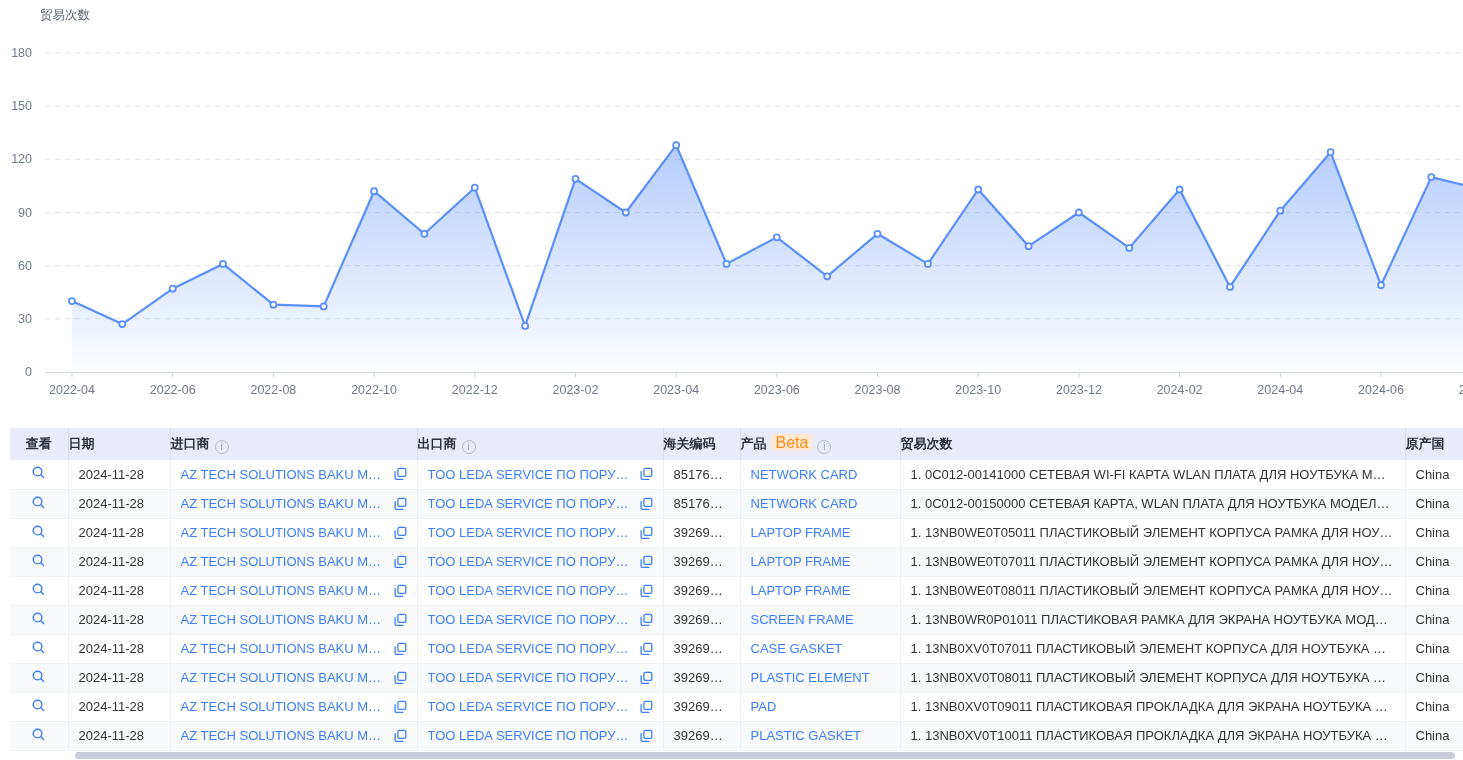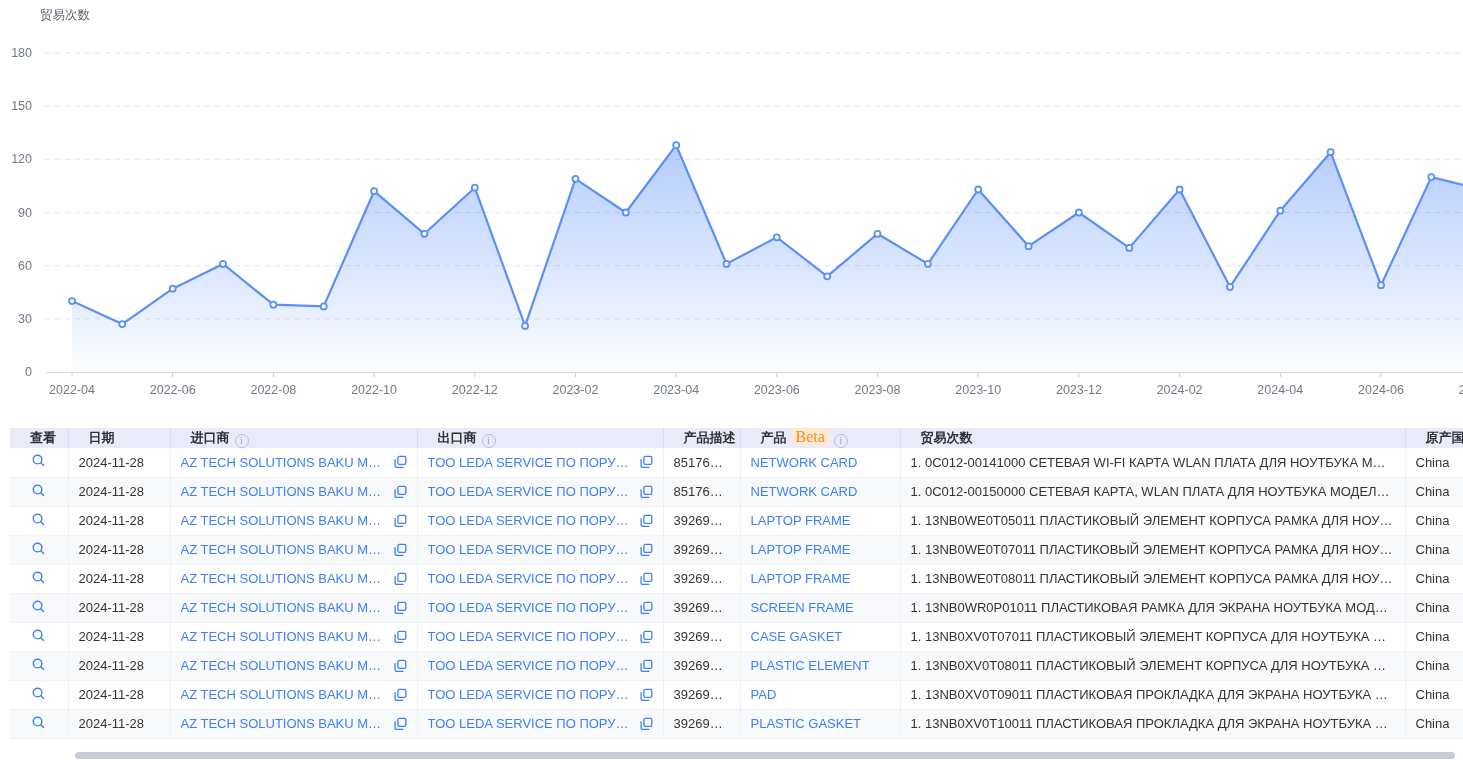--- a/index.html
+++ b/index.html
@@ -11,22 +11,22 @@
   .chart-wrap { position:absolute; top:0; left:0; width:1463px; height:420px; }
   .chart-wrap svg { display:block; }
   .axlb   { font-size:12.5px; fill:#707889; font-family:"Liberation Sans",sans-serif; }
   .ctitle { font-size:12.5px; fill:#5a6270; font-family:"Liberation Sans",sans-serif; }
 
   
   .table-wrap { position:absolute; top:428px; left:10px; width:1453px; height:332px; overflow:hidden; }
   table { border-collapse:collapse; table-layout:fixed; width:1515px; }
   col.c-view{width:58px} col.c-date{width:102px} col.c-imp{width:247px} col.c-exp{width:246px}
   col.c-hs{width:77px} col.c-prod{width:160px} col.c-desc{width:505px} col.c-orig{width:120px}
-  th { height:20px; background:#e9ecf8; font-size:13px; font-weight:700; color:#2a2f3a;
-       text-align:left; padding:0 20px; border-left:1px solid #d8dcea; white-space:nowrap;font-family:Liberation Serif, serif; }
+  th { height:32px; background:#e9ecf8; font-size:13px; font-weight:700; color:#2a2f3a;
+       text-align:left; padding:0 0; border-left:1px solid #d8dcea; white-space:nowrap; }
   th:first-child { border-left:none; text-align:center; }
   td { height:29px; font-size:13px; color:#333; padding:0 10px; background:#fff;
        border-left:1px solid #eef0f5; border-bottom:1px solid #f1f2f6;
        white-space:nowrap; overflow:hidden; text-overflow:ellipsis; }
   td:first-child { border-left:none; text-align:center; }
   tr.alt td { background:#f8f9fb; }
   .link { color:#3d7ff7; cursor:pointer; }
   .cellflex { display:inline-flex; align-items:center; gap:6px; max-width:100%; }
   .cellflex .txt { overflow:hidden; text-overflow:ellipsis; white-space:nowrap; }
   .icon-btn { display:inline-flex; align-items:center; cursor:pointer; flex:0 0 auto; }
@@ -146,21 +146,21 @@
       <thead>
         <tr>
           <th><span>查看</span></th>
           <th><span>日期</span></th>
           <th>
             <span>进口商</span><span class="info-ic">i</span>
           </th>
           <th>
             <span>出口商</span><span class="info-ic">i</span>
           </th>
-          <th><span>产品描述</span></th>
+          <th><span>海关编码</span></th>
           <th>
             <span>产品</span><span class="beta">Beta</span><span class="info-ic">i</span>
           </th>
           <th><span>贸易次数</span></th>
           <th><span>原产国</span></th>
         </tr>
       </thead>
       <tbody>
   <tr>
     <td>

